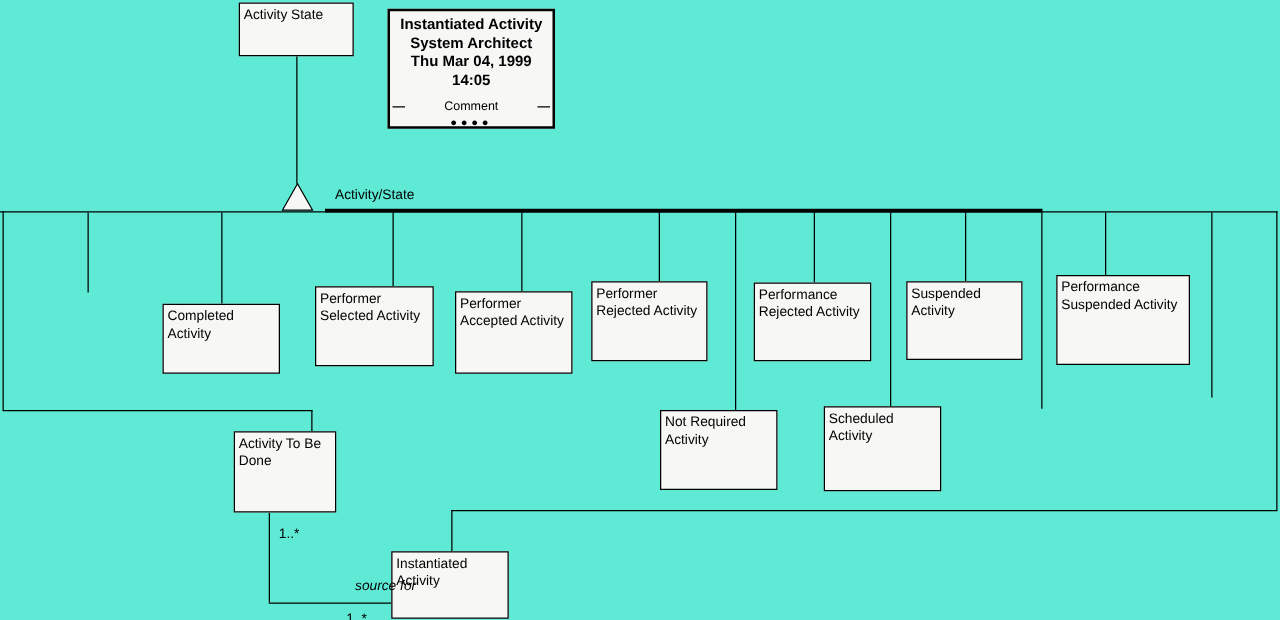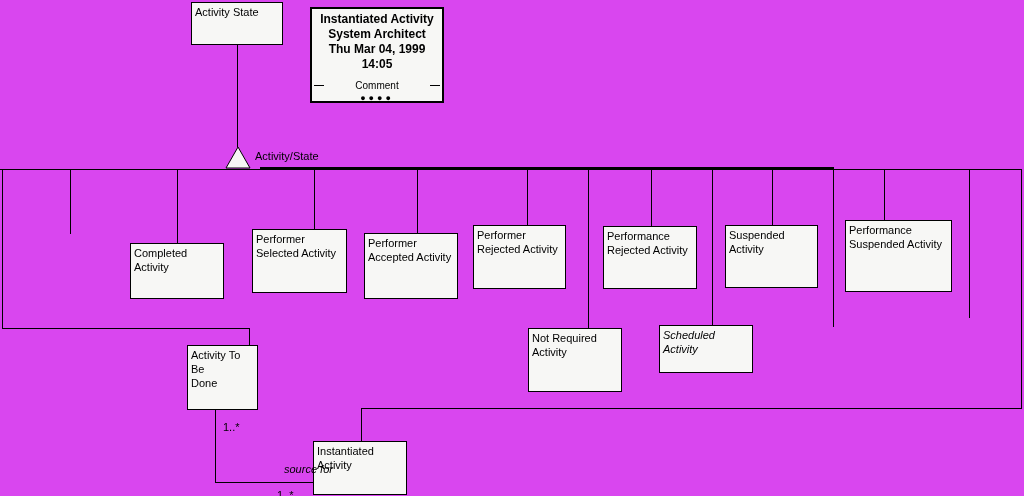--- a/index.html
+++ b/index.html
@@ -1,18 +1,18 @@
 <!DOCTYPE html>
 <html><head>
 <meta charset="utf-8">
 <style>
   html,body{margin:0;padding:0;background:#f7f7f5;}
   #canvas{
     position:relative;width:1024px;height:496px;overflow:hidden;
-    background:#d946ef;color:#000;
+    background:#5eead4;color:#000;
     font-family:"Liberation Sans","DejaVu Sans",sans-serif;
   }
   .node{
     position:absolute;border:1px solid #000;box-sizing:border-box;
     background:#f7f7f5;font-size:11px;line-height:14px;
     padding:2px 2px 0 3px;white-space:pre-line;
   }
   .ln{position:absolute;background:#000;}
   .lbl{position:absolute;font-size:11px;line-height:13px;white-space:nowrap;}
   .lbl.italic{font-style:italic;}
@@ -82,39 +82,39 @@
   <div class="node" style="left:473px;top:225px;width:93px;height:64px;">Performer
 Rejected Activity</div>
   <div class="node" style="left:603px;top:226px;width:94px;height:63px;">Performance
 Rejected Activity</div>
   <div class="node" style="left:725px;top:225px;width:93px;height:63px;">Suspended
 Activity</div>
   <div class="node" style="left:845px;top:220px;width:107px;height:72px;">Performance
 Suspended Activity</div>
   <div class="node" style="left:528px;top:328px;width:94px;height:64px;">Not Required
 Activity</div>
-  <div class="node" style="left:659px;top:325px;width:94px;height:48px;font-style:italic;">Scheduled Activity</div>
-  <div class="node" style="left:187px;top:345px;width:71px;height:65px;">Activity To Be
+  <div class="node" style="left:659px;top:325px;width:94px;height:68px;">Scheduled Activity</div>
+  <div class="node" style="left:187px;top:345px;width:82px;height:65px;">Activity To Be
 Done</div>
   <div class="node" style="left:313px;top:441px;width:94px;height:54px;">Instantiated
 Activity</div>
 
   <div class="title-block">
     <div class="title-lines">
       <div>Instantiated Activity</div>
       <div>System Architect</div>
       <div>Thu Mar 04, 1999</div>
       <div>14:05</div>
     </div>
     <div class="comment-row">
       <span class="rule"></span>
       <span class="txt">Comment</span>
       <span class="rule"></span>
     </div>
     <div class="dots">●●●●</div>
   </div>
 
-  <div class="lbl" style="left:255px;top:150px;text-align:right;">Activity/State</div>
+  <div class="lbl" style="left:268px;top:150px;text-align:right;">Activity/State</div>
   <div class="lbl" style="left:223px;top:421px;">1..*</div>
   <div class="lbl italic" style="left:238px;top:463px;margin-left:46px;">source for</div>
   <div class="lbl" style="left:277px;top:489px;">1..*</div>
 
 </div>
 
 </body></html>

